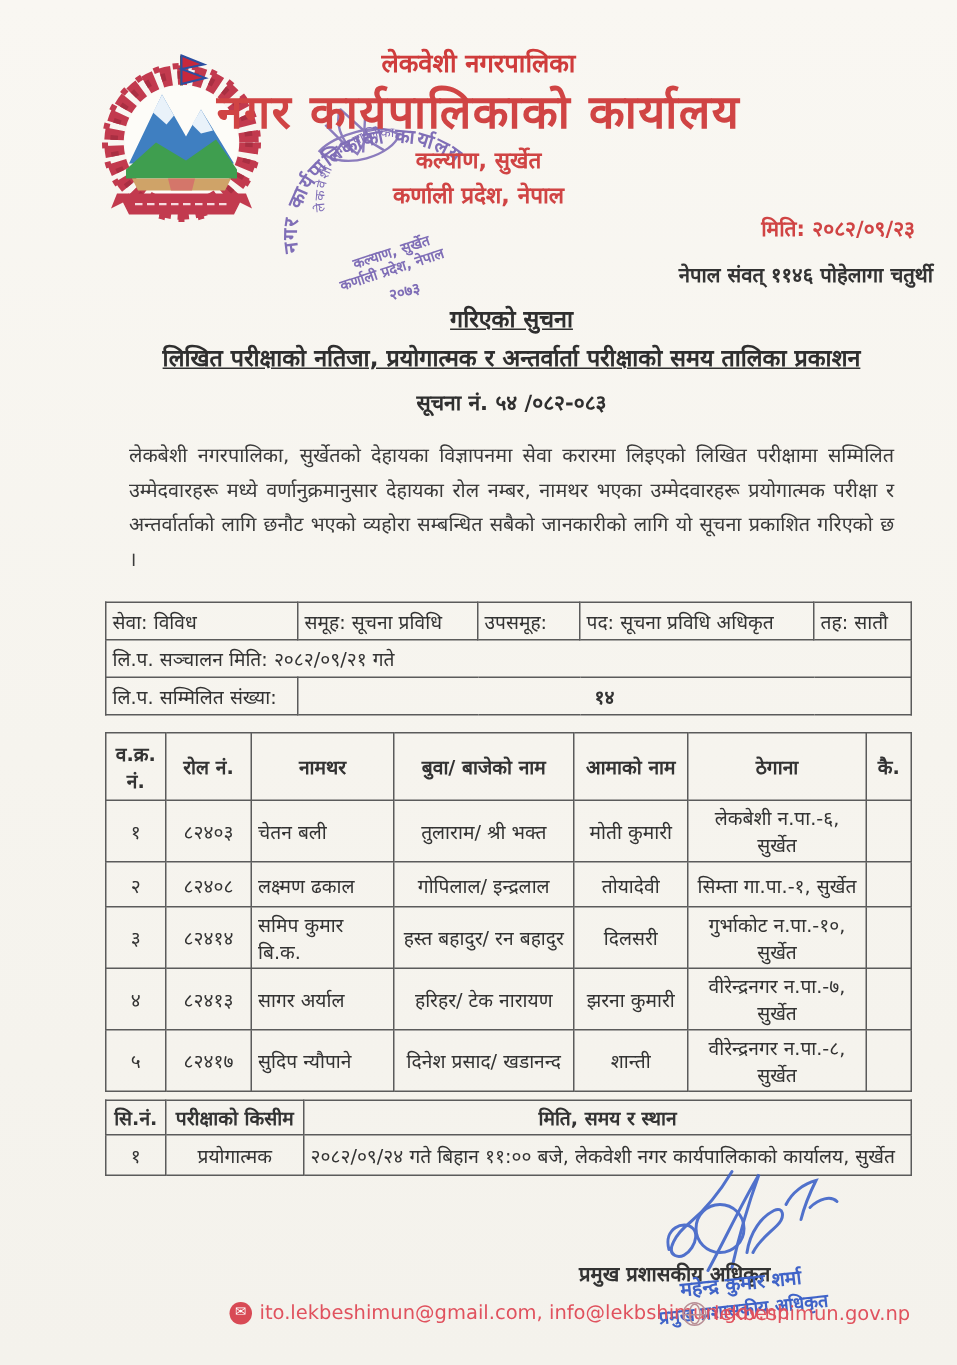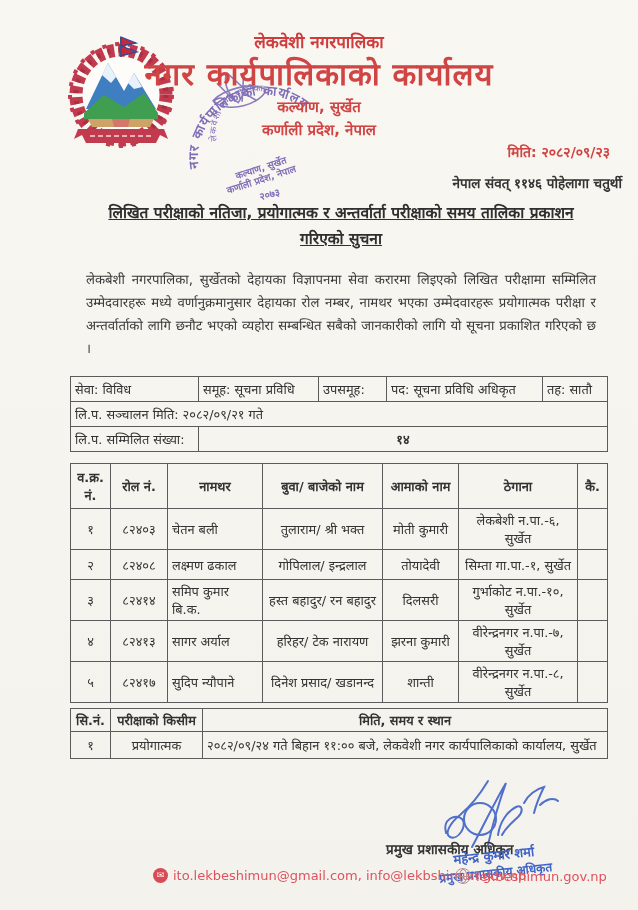--- a/index.html
+++ b/index.html
@@ -114,22 +114,23 @@
   </svg>
 
   <div class="hdr-muni">लेकवेशी नगरपालिका</div>
   <div class="hdr-office">नगर कार्यपालिकाको कार्यालय</div>
   <div class="hdr-addr1">कल्याण, सुर्खेत</div>
   <div class="hdr-addr2">कर्णाली प्रदेश, नेपाल</div>
   <div class="date-line">मिति: २०८२/०९/२३</div>
   <div class="samvat-line">नेपाल संवत् ११४६ पोहेलागा चतुर्थी</div>
 
   <div class="content">
+    <div class="title-line">गरिएको सुचना</div>
     <div class="title-line">लिखित परीक्षाको नतिजा, प्रयोगात्मक र अन्तर्वार्ता परीक्षाको समय तालिका प्रकाशन</div>
-    <div class="title-line">गरिएको सुचना</div>
+    <div class="notice-no">सूचना नं. ५४ /०८२-०८३</div>
 
     <div class="body-wrap">
       <p class="body-para">लेकबेशी नगरपालिका, सुर्खेतको देहायका विज्ञापनमा सेवा करारमा लिइएको लिखित परीक्षामा सम्मिलित उम्मेदवारहरू मध्ये वर्णानुक्रमानुसार देहायका रोल नम्बर, नामथर भएका उम्मेदवारहरू प्रयोगात्मक परीक्षा र अन्तर्वार्ताको लागि छनौट भएको व्यहोरा सम्बन्धित सबैको जानकारीको लागि यो सूचना प्रकाशित गरिएको छ ।</p>
     </div>
 
     <table class="vtab">
       <colgroup>
           <col style="width:128px">
           <col style="width:120px">
           <col style="width:68px">

